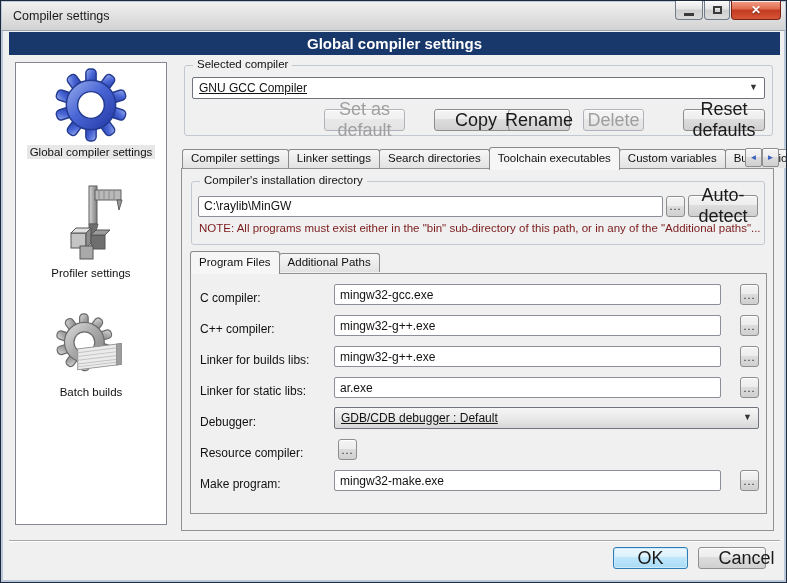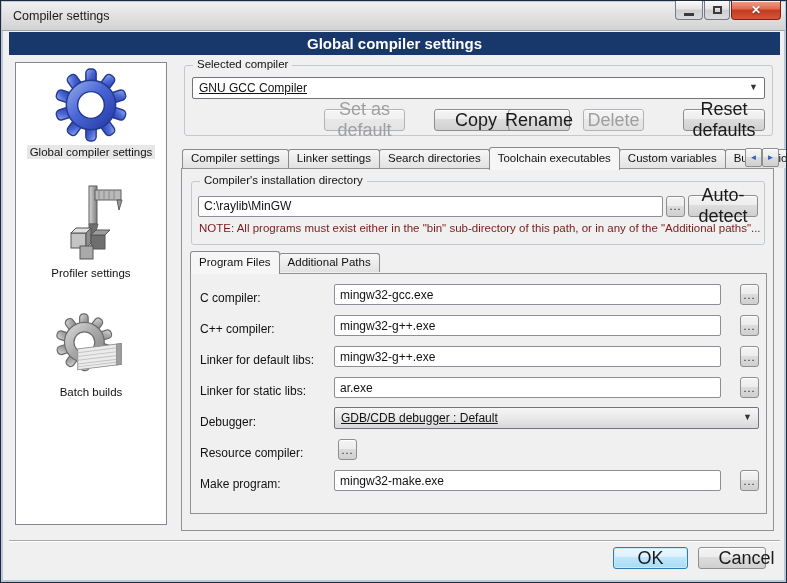--- a/index.html
+++ b/index.html
@@ -289,21 +289,21 @@
         <span class="tc-label">C compiler:</span>
         <input class="textbox" value="mingw32-gcc.exe" style="">
         <button class="btn browse">...</button>
       </div>
       <div class="tc-row">
         <span class="tc-label">C++ compiler:</span>
         <input class="textbox" value="mingw32-g++.exe" style="">
         <button class="btn browse">...</button>
       </div>
       <div class="tc-row">
-        <span class="tc-label">Linker for default libs:</span>
+        <span class="tc-label">Linker for builds libs:</span>
         <input class="textbox" value="mingw32-g++.exe" style="">
         <button class="btn browse">...</button>
       </div>
       <div class="tc-row">
         <span class="tc-label">Linker for static libs:</span>
         <input class="textbox" value="ar.exe" style="">
         <button class="btn browse">...</button>
       </div>
       <div class="tc-row">
         <span class="tc-label">Debugger:</span>

